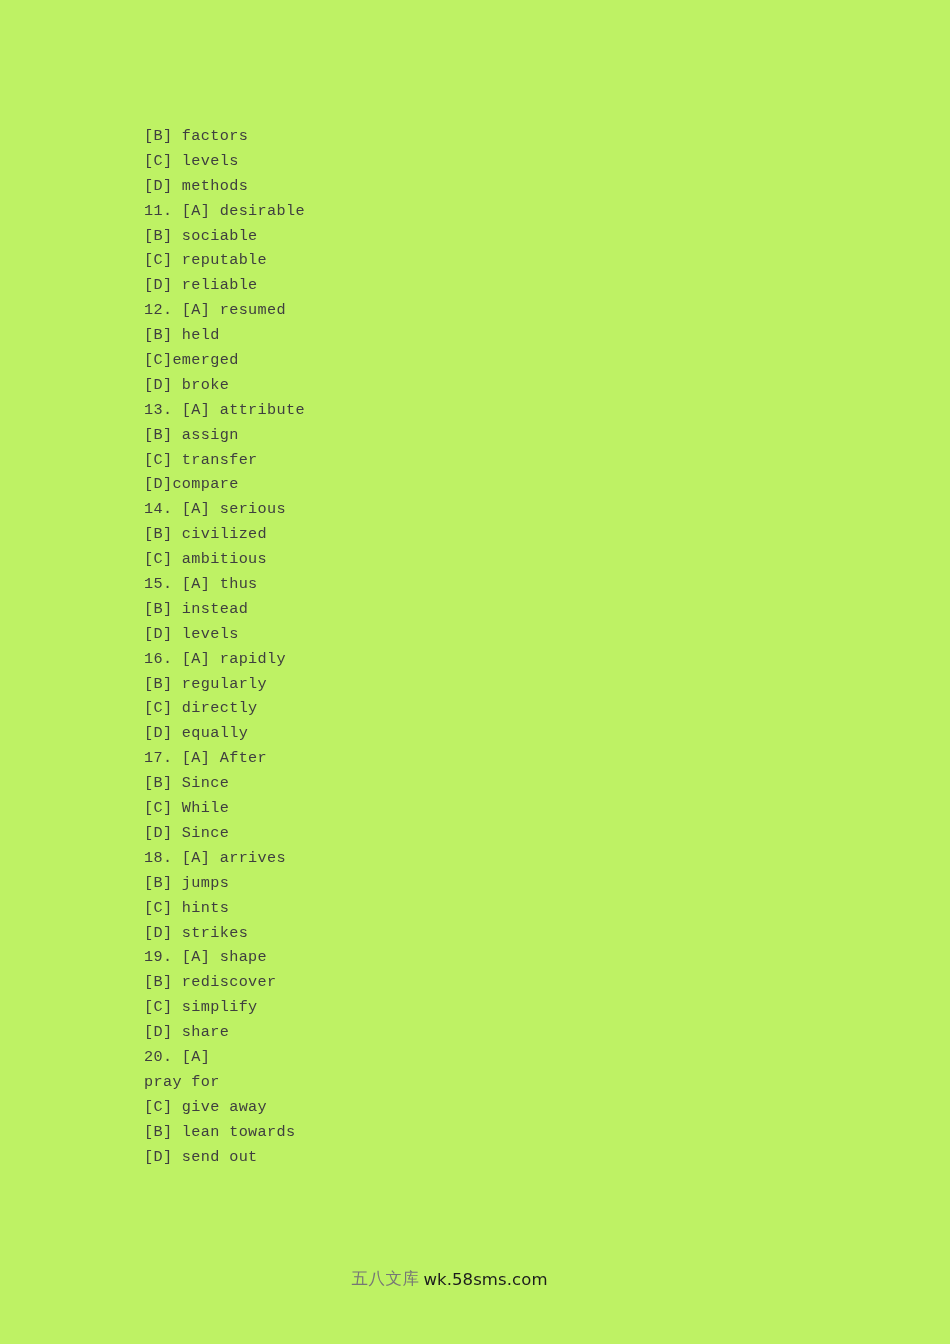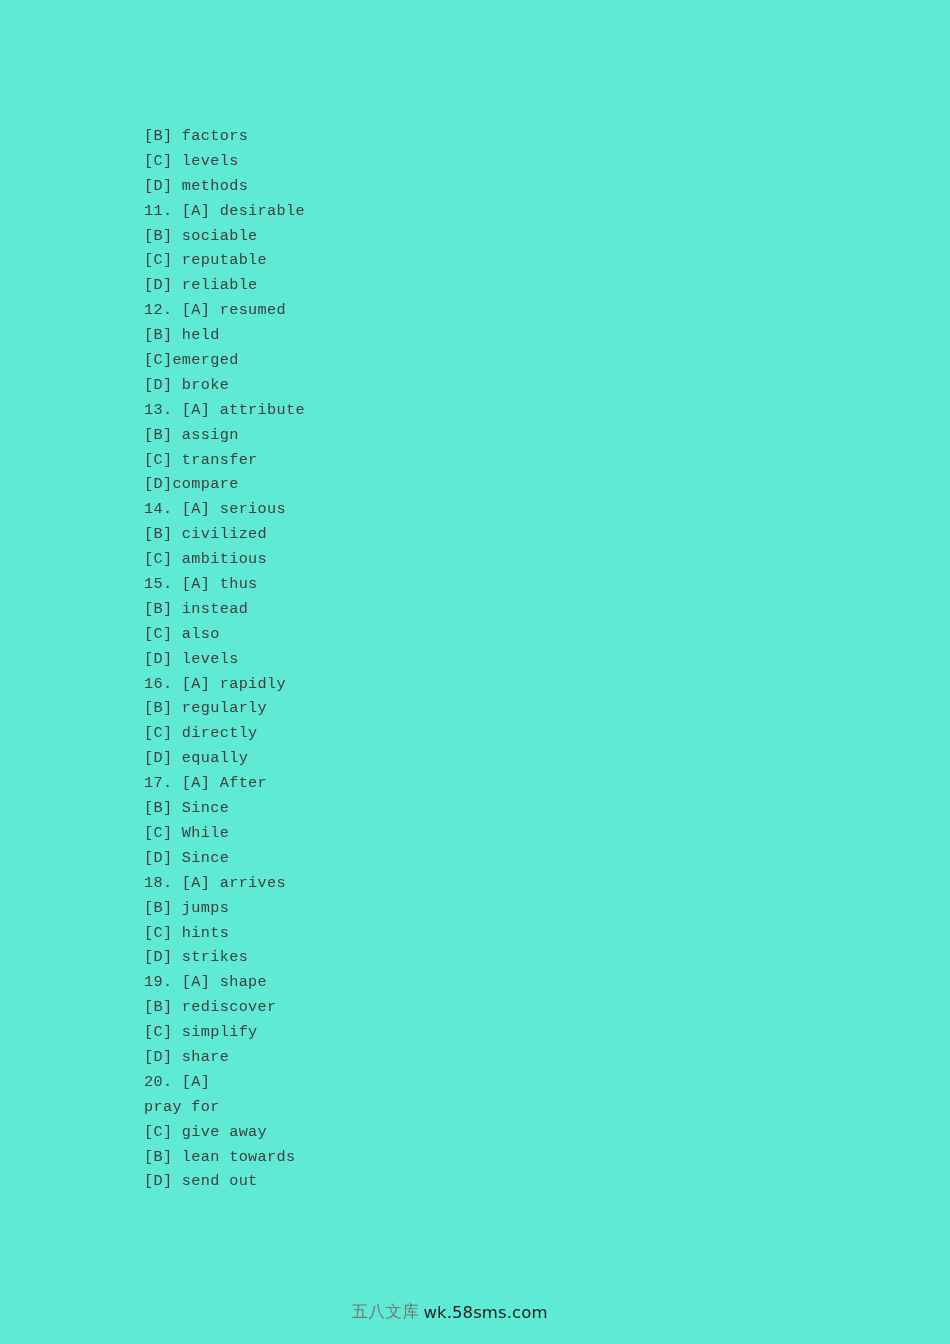--- a/index.html
+++ b/index.html
@@ -14,21 +14,21 @@
     overflow: hidden;
     font-family: "Liberation Mono", "DejaVu Sans Mono", monospace;
   }
 
   #page {
     position: absolute;
     left: 0;
     top: 0;
     width: 950px;
     height: 1344px;
-    background: #5eead4;
+    background: #bef264;
   }
 
   #option-list {
     position: absolute;
     left: 144px;
     top: 124px;
     width: 700px;
     margin: 0;
     padding: 0;
     list-style: none;
@@ -41,21 +41,21 @@
     font-size: 15.2px;
     letter-spacing: 0.35px;
     color: #3f3f3f;
     white-space: pre;
     font-family: "Liberation Mono", "DejaVu Sans Mono", monospace;
   }
 
   #watermark {
     position: absolute;
     left: 0;
-    top: 1301px;
+    top: 1268px;
     width: 899px;
     text-align: center;
     white-space: nowrap;
   }
   .wm-cn {
     font-family: "DejaVu Sans", "Liberation Sans", sans-serif;
     font-size: 16.5px;
     color: #767676;
     letter-spacing: 0.5px;
     vertical-align: middle;
@@ -88,21 +88,20 @@
       <div class="opt-line">[D] broke</div>
       <div class="opt-line">13. [A] attribute</div>
       <div class="opt-line">[B] assign</div>
       <div class="opt-line">[C] transfer</div>
       <div class="opt-line">[D]compare</div>
       <div class="opt-line">14. [A] serious</div>
       <div class="opt-line">[B] civilized</div>
       <div class="opt-line">[C] ambitious</div>
       <div class="opt-line">15. [A] thus</div>
       <div class="opt-line">[B] instead</div>
-      <div class="opt-line">[C] also</div>
       <div class="opt-line">[D] levels</div>
       <div class="opt-line">16. [A] rapidly</div>
       <div class="opt-line">[B] regularly</div>
       <div class="opt-line">[C] directly</div>
       <div class="opt-line">[D] equally</div>
       <div class="opt-line">17. [A] After</div>
       <div class="opt-line">[B] Since</div>
       <div class="opt-line">[C] While</div>
       <div class="opt-line">[D] Since</div>
       <div class="opt-line">18. [A] arrives</div>

